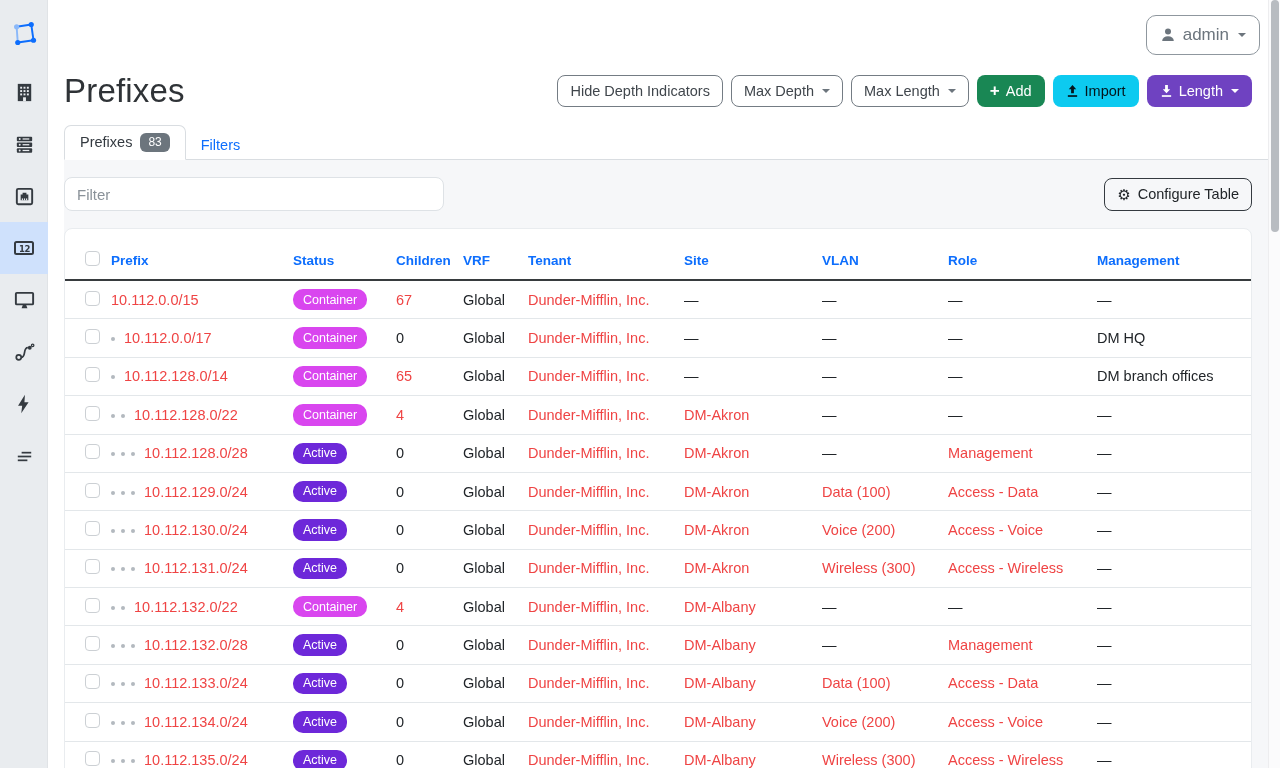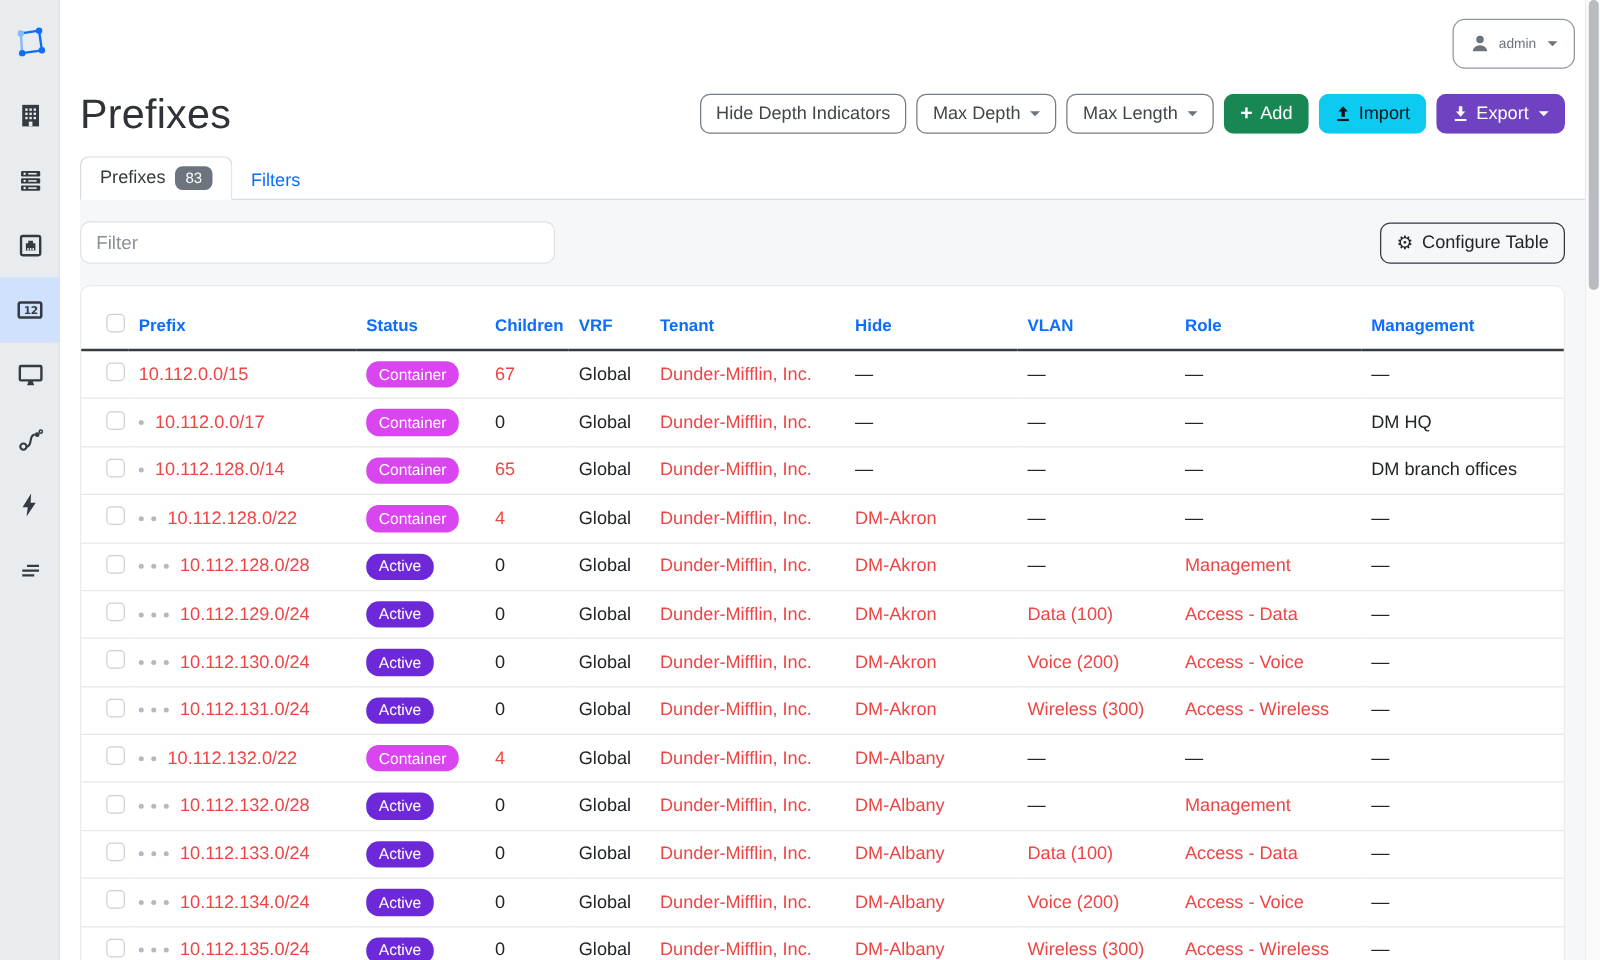--- a/index.html
+++ b/index.html
@@ -27,21 +27,21 @@
     border-radius:6px 0 0 6px; padding:0 12px; font-size:15px; color:#212529; outline:none;
     font-family:"Liberation Sans",sans-serif; }
   .search-group input::placeholder { color:#8a9299; }
   .seg { display:flex; align-items:center; justify-content:center; border:1px solid #dee2e6;
     border-left:none; background:#e9ecef; cursor:pointer; }
   .seg.scope { padding:0 14px; font-size:15.5px; color:#1a1d20; font-family:"Liberation Sans",sans-serif; }
   .seg.ficon { width:43px; }
   .seg.go { width:39px; background:#0d6efd; border-color:#0d6efd; border-radius:0 6px 6px 0; }
   .user-btn { position:absolute; right:8px; top:15px; display:flex; align-items:center; gap:7px;
     height:40px; padding:0 13px; background:#fff; border:1px solid #8f979e; border-radius:10px;
-    color:#6c757d; font-size:11px; cursor:pointer; font-family:"Liberation Sans",sans-serif; }
+    color:#6c757d; font-size:17px; cursor:pointer; font-family:"Liberation Sans",sans-serif; }
 
   .caret { display:inline-block; width:0; height:0; border-left:4px solid transparent;
     border-right:4px solid transparent; border-top:4.5px solid currentColor; margin-left:2px; }
 
   
   .title-row { display:flex; align-items:flex-start; justify-content:space-between;
     padding:6px 16px 0 16px; }
   .title-row h1 { font-size:33px; font-weight:500; color:#2f3337; letter-spacing:.2px; }
   .actions { display:flex; gap:8px; margin-top:3px; }
   .btn { display:inline-flex; align-items:center; gap:6px; height:32px; padding:0 12px;
@@ -227,21 +227,21 @@
             <path d="M7 0.5 L11 5 H8.5 V9.5 H5.5 V5 H3 Z" fill="#04151c"></path>
             <rect x="2" y="11.5" width="10" height="1.8" fill="#04151c"></rect>
           </svg>
           <span>Import</span>
         </button>
         <button class="btn purple">
           <svg width="13" height="14" viewBox="0 0 14 14">
             <path d="M7 9.5 L3 5 H5.5 V0.5 H8.5 V5 H11 Z" fill="#fff"></path>
             <rect x="2" y="11.5" width="10" height="1.8" fill="#fff"></rect>
           </svg>
-          <span>Export</span>
+          <span>Length</span>
           <span class="caret"></span>
         </button>
       </div>
     </div>
 
     <div class="tabbar">
       <div class="tab active">
         <span>Prefixes</span>
         <span class="count-badge">83</span>
       </div>
@@ -276,21 +276,21 @@
           <thead>
             <tr id="header-row">
               <th class="check-col">
                 <input type="checkbox" class="cb" style="">
               </th>
             <th><a href="#">Prefix</a></th>
                 <th><a href="#">Status</a></th>
                 <th><a href="#">Children</a></th>
                 <th><a href="#">VRF</a></th>
                 <th><a href="#">Tenant</a></th>
-                <th><a href="#">Hide</a></th>
+                <th><a href="#">Site</a></th>
                 <th><a href="#">VLAN</a></th>
                 <th><a href="#">Role</a></th>
                 <th><a href="#">Management</a></th>
               </tr>
           </thead>
           <tbody id="rows">
               <tr>
                 <td class="check-col"><input type="checkbox" class="cb" style=""></td>
                 <td><a href="#" class="lnk">10.112.0.0/15</a></td>
                 <td><span class="badge-pill b-container">Container</span></td>

